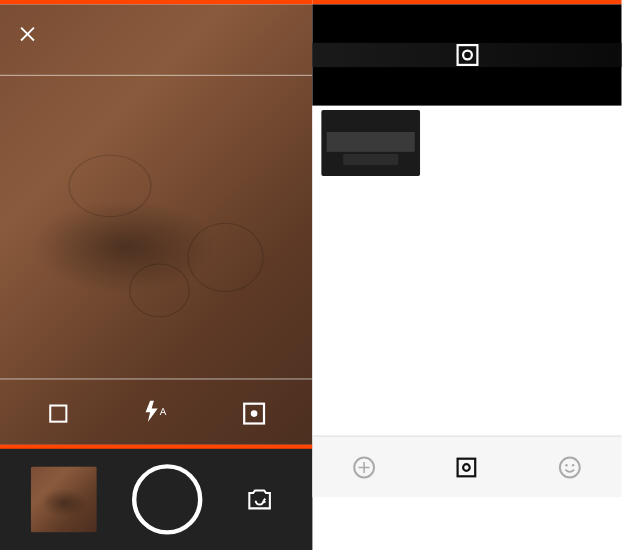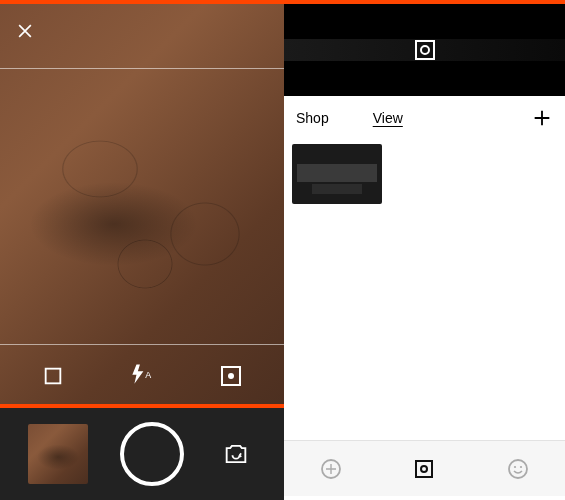--- a/index.html
+++ b/index.html
@@ -229,29 +229,20 @@
 </div>
 
 <div class="pane right">
   <div class="topbar"></div>
 
   <div class="mini">
     <div class="stripe"></div>
     <div class="sq" aria-label="Saved capture preview"></div>
   </div>
 
-  <div class="tabs">
-    <span class="tab">Shop</span>
-    <span class="tab active">View</span>
-    <span class="plus" aria-label="Add">
-      <svg width="22" height="22" viewBox="0 0 24 24">
-        <path d="M12 4 V20 M4 12 H20" stroke="#000" stroke-width="2"></path>
-      </svg>
-    </span>
-  </div>
 
   <div class="gallery">
     <div class="item" aria-label="Laptop keyboard"></div>
   </div>
 
   <div class="footbar">
     <div class="fb" aria-label="Grid view">
       <svg width="24" height="24" viewBox="0 0 24 24">
         <circle cx="12" cy="12" r="9" stroke="#aaa" stroke-width="1.8" fill="none"></circle>
         <path d="M7 12 H17 M12 7 V17" stroke="#aaa" stroke-width="1.4"></path>

